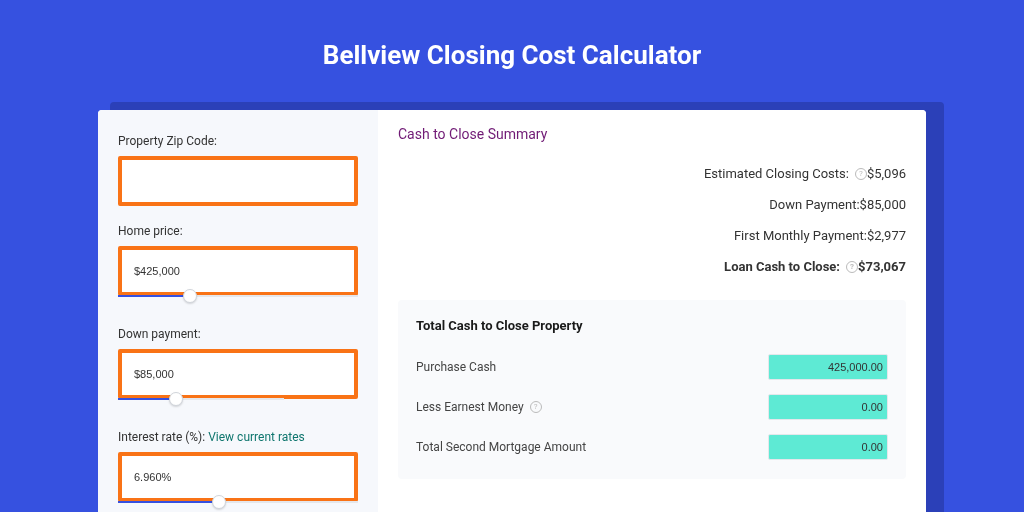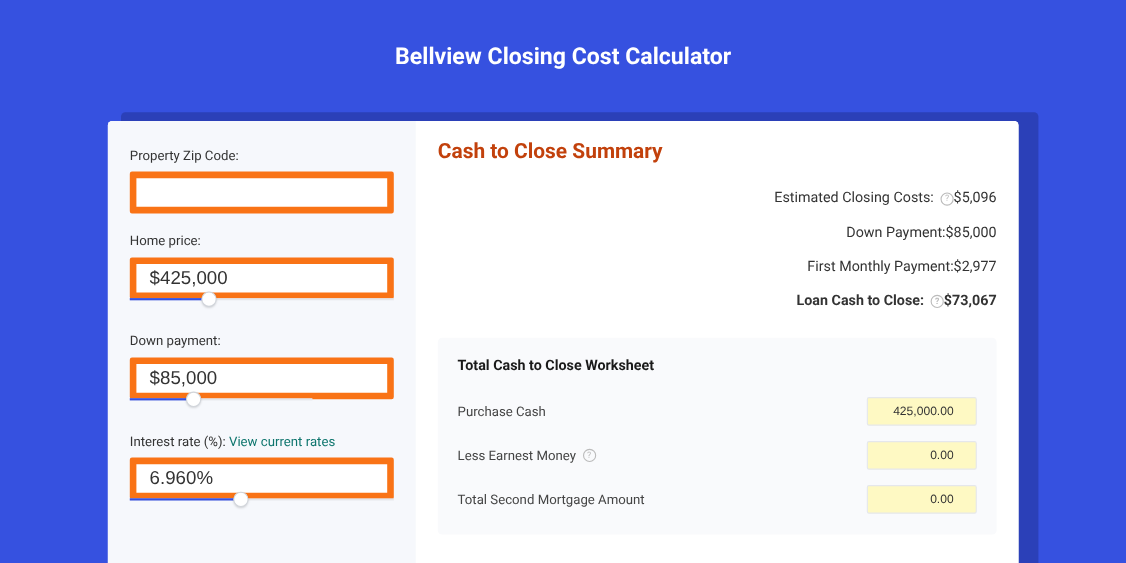--- a/index.html
+++ b/index.html
@@ -11,21 +11,21 @@
       font-family: -apple-system, BlinkMacSystemFont, "Segoe UI", Roboto, Helvetica, Arial, sans-serif;
       background: #3651e0;
       width: 1024px;
       height: 512px;
       overflow: hidden;
       position: relative;
     }
     .page-title {
       text-align: center;
       color: #fff;
-      font-size: 21px;
+      font-size: 26px;
       font-weight: 700;
       padding-top: 40px;
       padding-bottom: 24px;
     }
     .shadow-card {
       position: absolute;
       top: 102px;
       left: 110px;
       width: 834px;
       height: 500px;
@@ -57,26 +57,26 @@
       font-size: 12px;
       color: #333;
       margin-bottom: 8px;
       display: block;
     }
     .form-group {
       margin-bottom: 18px;
     }
     .text-input {
       width: 100%;
-      height: 38px;
-      border: 6px solid #f97316;
+      height: 50px;
+      border: 4px solid #f97316;
       background: #fff;
       border-radius: 2px;
       padding: 0 12px;
-      font-size: 17px;
+      font-size: 11px;
       color: #333;
     }
     .input-row {
       display: flex;
       gap: 8px;
     }
     .input-row .text-input.wide {
       flex: 1;
     }
     .input-row .text-input.narrow {
@@ -112,23 +112,23 @@
       border: 1px solid #d1d5db;
       box-shadow: 0 1px 2px rgba(0,0,0,0.15);
       transform: translateX(-50%);
     }
     .link-inline {
       color: #0f766e;
       font-size: 12px;
       text-decoration: none;
     }
     .summary-title {
-      font-size: 19px;
-      font-weight: 700;
-      color: #c2410c;
+      font-size: 14px;
+      font-weight: 400;
+      color: #701a75;
       margin-bottom: 16px;
     }
     .summary-row {
       display: flex;
       justify-content: flex-end;
       align-items: center;
       padding: 8px 0;
       font-size: 13px;
       color: #333;
     }
@@ -172,29 +172,29 @@
       padding: 7px 0;
       font-size: 12px;
       color: #444;
     }
     .ws-row .label {
       display: flex;
       align-items: center;
       gap: 6px;
     }
     .ws-input {
-      width: 100px;
+      width: 120px;
       height: 26px;
       border: 1px solid #e5e7eb;
       border-radius: 2px;
       text-align: right;
-      padding: 0 20px;
+      padding: 0 4px;
       font-size: 11px;
       color: #333;
-      background: #fef9c3;
+      background: #5eead4;
     }
   </style>
 </head>
 <body>
 
 <h1 class="page-title">Bellview Closing Cost Calculator</h1>
 
 <div class="shadow-card"></div>
 
 <div class="main-card">
@@ -271,21 +271,21 @@
 
     <div class="summary-row total">
       <div class="label">
         <span>Loan Cash to Close:</span>
         <span class="help-icon">?</span>
       </div>
       <div class="value">$73,067</div>
     </div>
 
     <div class="worksheet-card">
-      <div class="worksheet-title">Total Cash to Close Worksheet</div>
+      <div class="worksheet-title">Total Cash to Close Property</div>
 
       <div class="ws-row">
         <div class="label">
           <span>Purchase Cash</span>
         </div>
         <input class="ws-input" type="text" value="425,000.00" style="">
       </div>
 
       <div class="ws-row">
         <div class="label">

